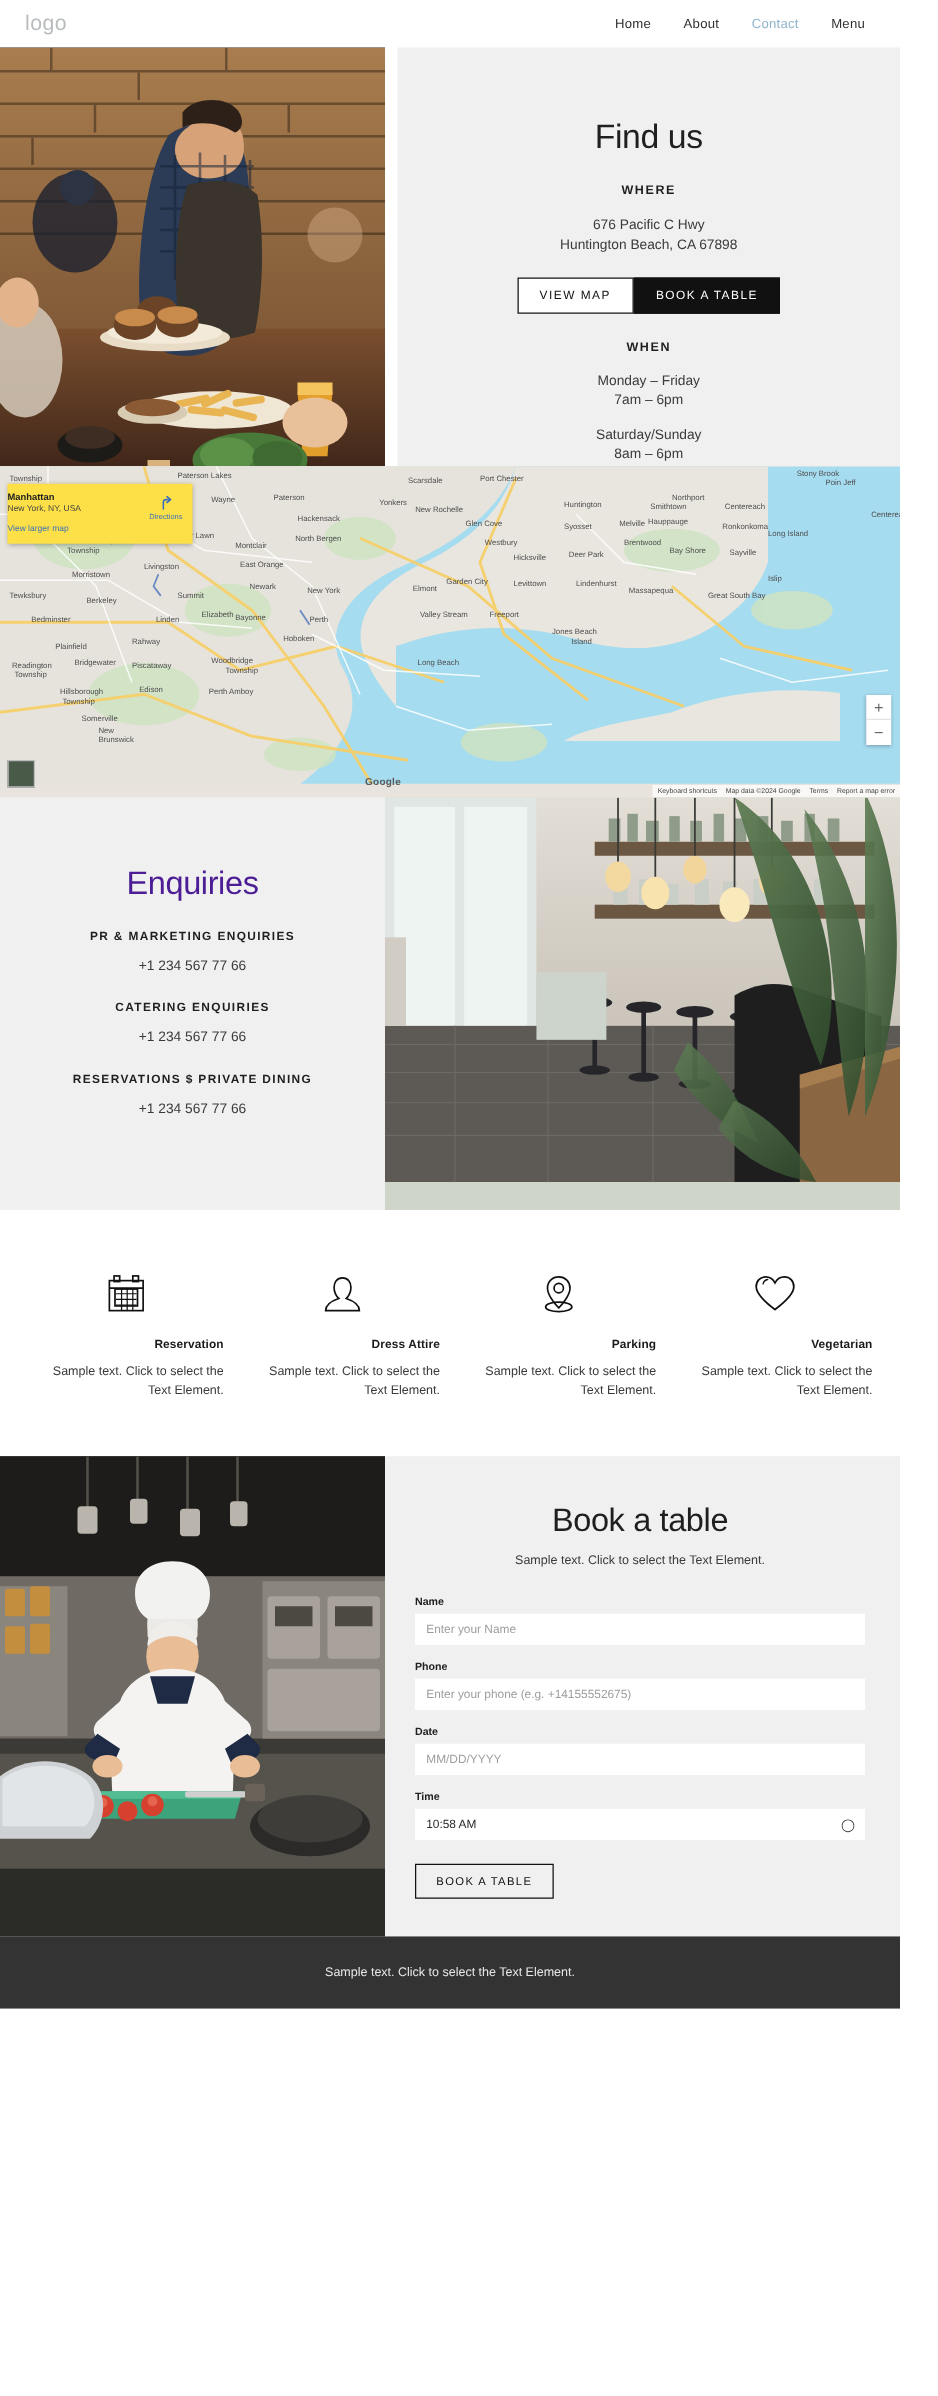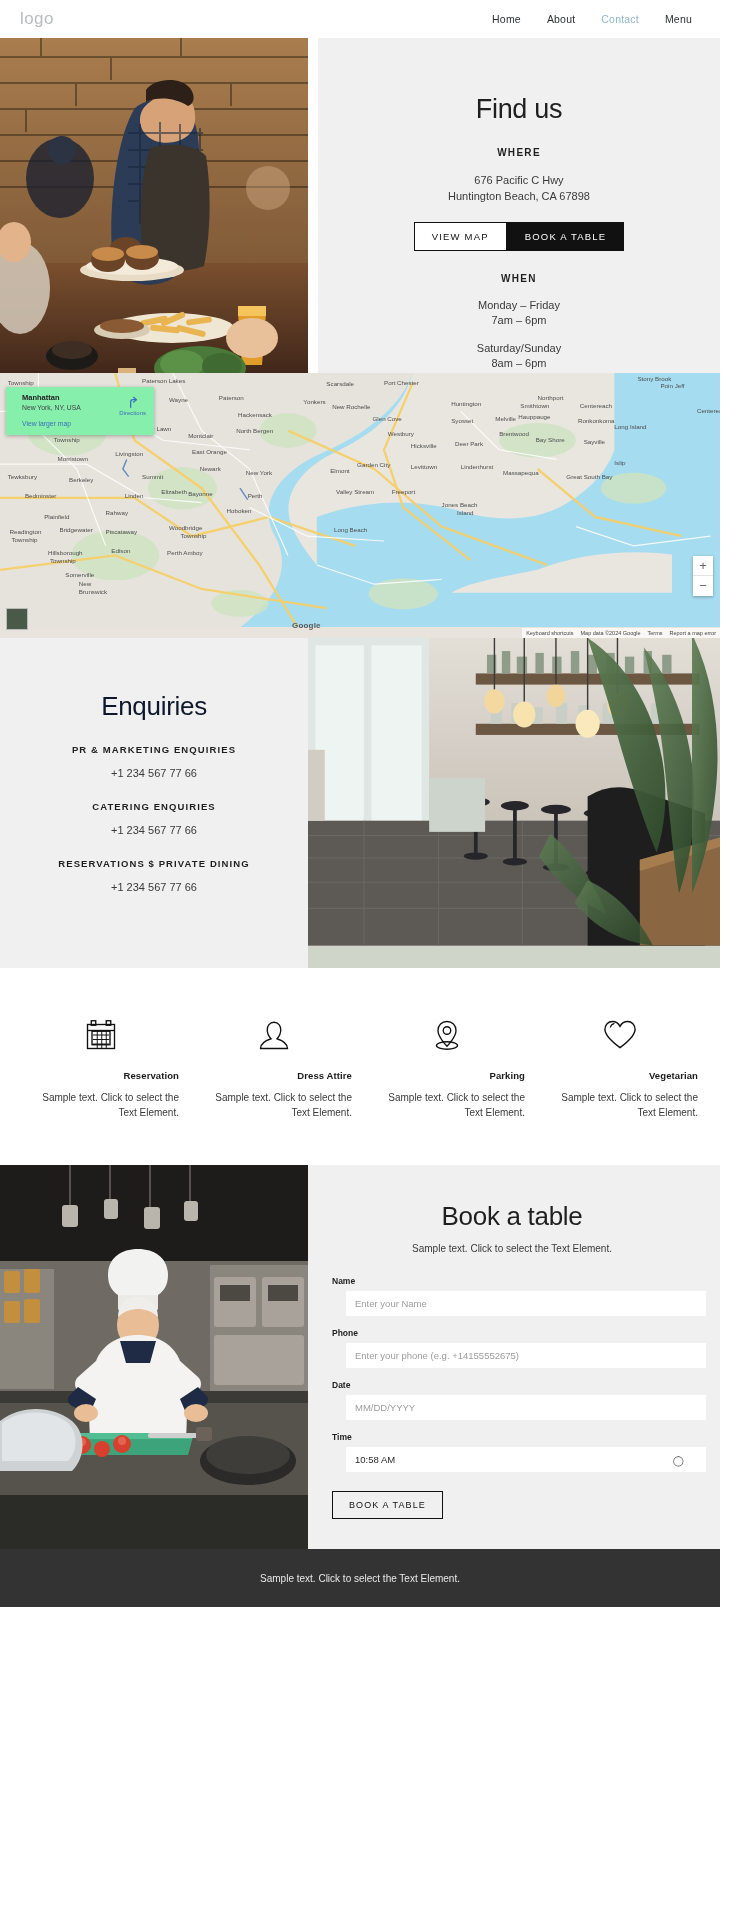--- a/index.html
+++ b/index.html
@@ -98,23 +98,23 @@
     height: 265px;
     position: relative;
     overflow: hidden;
     background: #e8e3dc;
   }
   .map-bg { position: absolute; inset: 0; }
   .map-card {
     position: absolute;
     left: 6px; top: 14px;
     width: 148px;
-    background: #86efac;
+    background: #fde047;
     box-shadow: 0 1px 4px rgba(0,0,0,.3);
-    padding: 6px 16px 8px;
+    padding: 6px 0 8px;
     font-size: 7px;
   }
   .mc-title { font-size: 7.5px; font-weight: 700; color: #222; }
   .mc-sub { font-size: 6.8px; color: #444; margin-top: 2px; }
   .mc-link { font-size: 6.8px; color: #3c71b9; margin-top: 9px; }
   .mc-dir {
     position: absolute; right: 8px; top: 8px;
     text-align: center; color: #3c71b9; font-size: 6px;
   }
   .map-zoom {
@@ -144,21 +144,21 @@
   }
 
   
   .enq { display: flex; height: 330px; }
   .enq-info {
     width: 308px; background: #f0f0f0;
     display: flex; flex-direction: column;
     align-items: center; justify-content: center;
   }
   .enq-title {
-    font-size: 26px; font-weight: 400; color: #0f172a;
+    font-size: 26px; font-weight: 400; color: #4c1d95;
     letter-spacing: -0.3px; margin-bottom: 22px;
   }
   .enq-head {
     font-size: 9.5px; font-weight: 700; letter-spacing: 1.1px;
     color: #1f1f1f; margin-bottom: 12px;
   }
   .enq-phone { font-size: 11px; color: #3a3a3a; margin-bottom: 22px; }
   .enq-photo { flex: 1; position: relative; overflow: hidden; background: #cfd6c9; }
 
   
@@ -191,21 +191,21 @@
     font-size: 10px; color: #3a3a3a; text-align: center; margin: 11px 0 22px;
   }
   .field { margin-bottom: 12px; }
   .field label {
     display: block; font-size: 8.5px; font-weight: 700;
     color: #222; margin-bottom: 5px;
   }
   .field input {
     width: 100%; border: none; background: #fff;
     padding: 7px 9px; font-size: 9.5px; color: #2b2b2b;
-    font-family: inherit; outline: none; margin-left: 14px;
+    font-family: inherit; outline: none;
   }
   .field input::placeholder { color: #9d9d9d; }
   .time-wrap { position: relative; }
   .time-wrap .clock {
     position: absolute; right: 8px; top: 50%;
     transform: translateY(-50%); font-size: 10px; color: #444;
   }
   .book-btn {
     border: 1.5px solid #111; background: #f0f0f0;
     padding: 8px 16px; font-size: 9px; letter-spacing: 1.1px;

